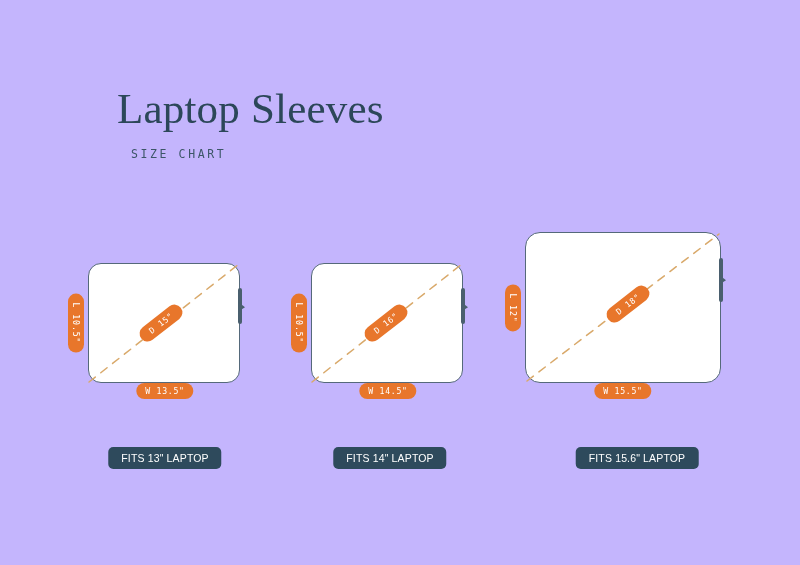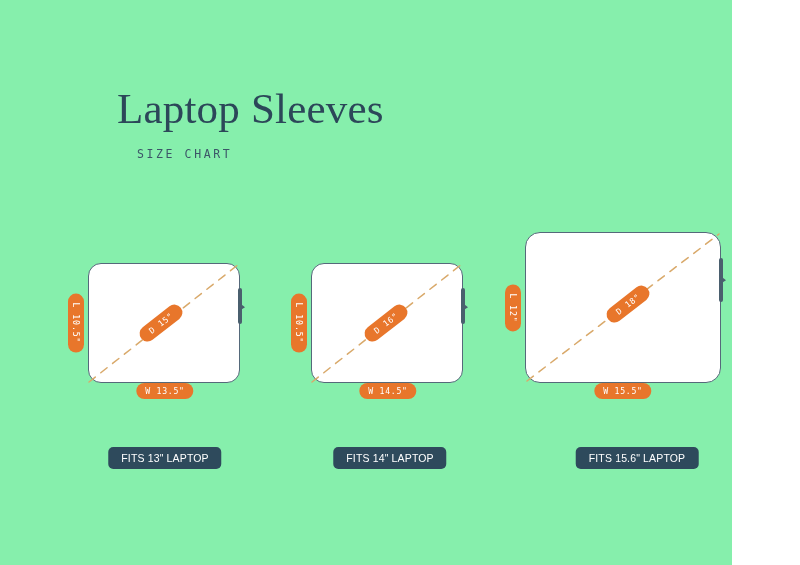--- a/index.html
+++ b/index.html
@@ -8,23 +8,23 @@
     padding: 0;
     background: #ffffff;
   }
   body {
     font-family: "Liberation Sans", sans-serif;
     -webkit-font-smoothing: antialiased;
   }
 
   #canvas {
     position: relative;
-    width: 732px;
+    width: 800px;
     height: 565px;
-    background: #86efac;
+    background: #c4b5fd;
     overflow: hidden;
   }
 
   
   #header {
     position: absolute;
     left: 117px;
     top: 84px;
     width: 420px;
   }
@@ -32,21 +32,21 @@
     font-family: "Liberation Serif", "DejaVu Serif", serif;
     font-size: 43px;
     line-height: 50px;
     font-weight: 400;
     color: #2c4759;
     letter-spacing: 0.2px;
     white-space: nowrap;
   }
   #page-subtitle {
     margin-top: 13px;
-    margin-left: 20px;
+    margin-left: 14px;
     font-family: "DejaVu Sans Mono", "Liberation Mono", monospace;
     font-size: 11.5px;
     font-weight: 400;
     letter-spacing: 2.6px;
     color: #3c5668;
     white-space: nowrap;
   }
 
   
   .sleeve-group {

